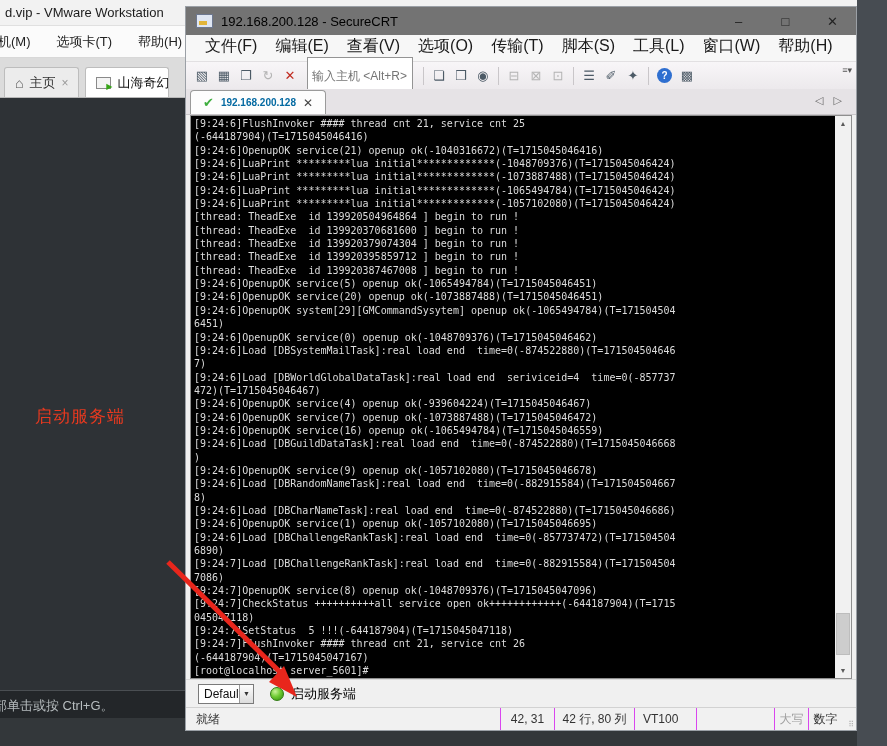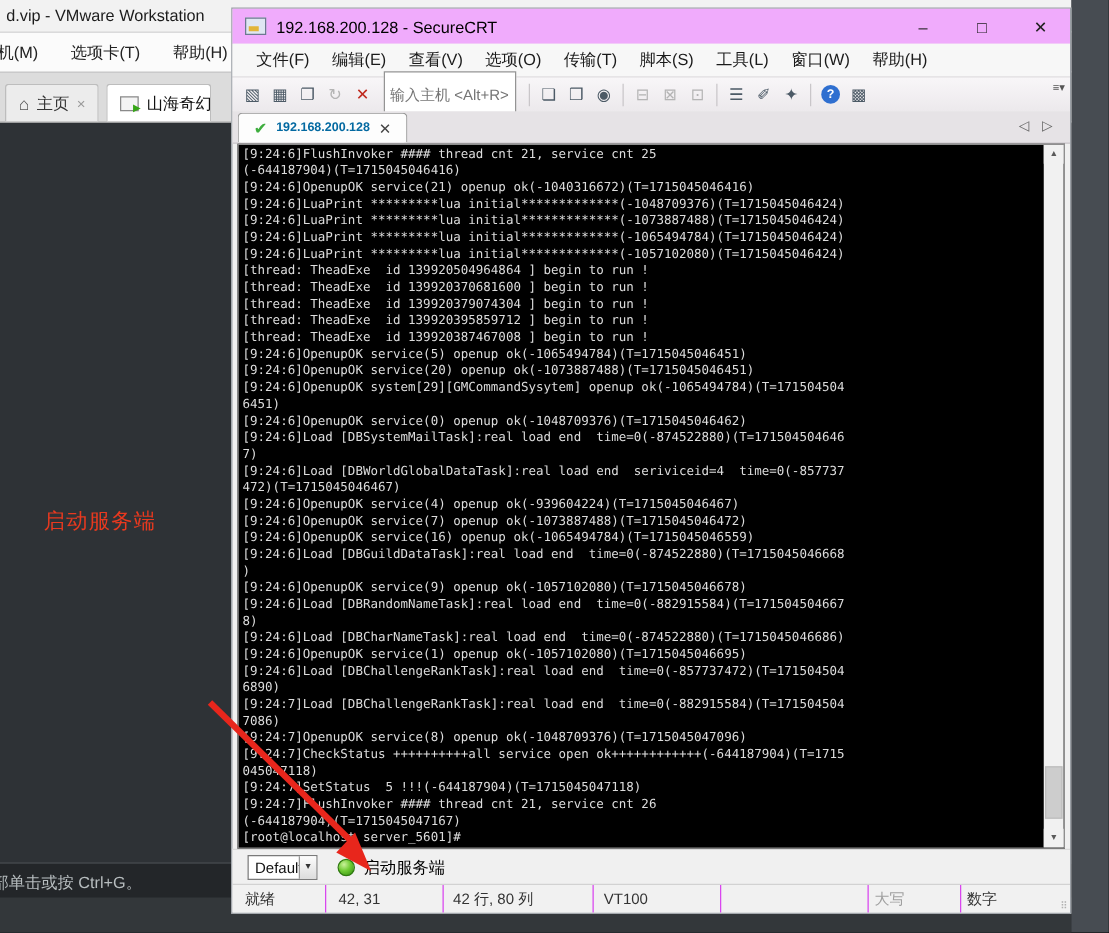--- a/index.html
+++ b/index.html
@@ -29,28 +29,28 @@
   .vm-screen { position:absolute; left:0; top:99px; bottom:56px; width:100%; background:#2e3236; }
   .vm-annotation { position:absolute; left:35px; top:306px; font-size:17px; letter-spacing:1px; }
   .vm-statusbar { position:absolute; left:0; bottom:0; width:100%; height:56px; background:#33373a;
                   border-top:1px solid #4a4e52; }
   .vm-status-text { position:absolute; left:-6px; top:6px; color:#b7bdbf; font-size:13px; white-space:nowrap; }
   .vm-status-band { position:absolute; left:0; top:0; width:100%; height:27px; background:#232629; }
 
   
   .scrt { position:absolute; left:185px; top:6px; width:672px; height:725px; background:#f0f0f0;
           border:1px solid #9ba0a6; display:flex; flex-direction:column; }
-  .scrt-titlebar { height:28px; background:#f0abfc; display:flex; align-items:center; flex:0 0 auto; }
+  .scrt-titlebar { height:28px; background:#737373; display:flex; align-items:center; flex:0 0 auto; }
   .scrt-appicon { width:17px; height:14px; margin:0 8px 0 10px; border:1px solid #6d7890; background:#dfe6f2; position:relative; }
   .scrt-appicon::after { content:""; position:absolute; left:2px; bottom:2px; width:8px; height:4px; background:#e2b53a; }
   .scrt-title { font-size:13px; color:#000; flex:1 1 auto; }
   .caption-btn { width:47px; height:28px; display:flex; align-items:center; justify-content:center;
                  font-size:13px; color:#222; }
   .scrt-menubar { height:26px; background:#f7f7f7; display:flex; align-items:flex-end; padding-left:10px;
-                  font-size:13px; color:#1a1a1a; flex:0 0 auto; }
+                  font-size:16px; color:#1a1a1a; flex:0 0 auto; }
   .scrt-menubar .menu-item { padding:4px 9px; }
   .scrt-toolbar { height:28px; background:linear-gradient(#f8f6f8,#ece9ec); display:flex; align-items:center;
                   padding-left:5px; flex:0 0 auto; border-top:1px solid #e2e0e2; position:relative; }
   .tb-ic { width:22px; height:20px; display:flex; align-items:center; justify-content:center;
            font-size:13px; color:#4c5a66; }
   .tb-ic.dis { color:#b4b4b4; }
   .tb-ic.red { color:#c02b20; }
   .tb-sep { width:1px; height:18px; background:#c9c6c9; margin:0 4px; }
   .host-input { width:106px; height:19px; border:1px solid #949494; background:#fff; font-size:12px;
                 color:#8a8a8a; padding:18px 4px; margin:0 6px; font-family:"Liberation Sans",sans-serif; }
@@ -83,21 +83,21 @@
   .combo-arrow { position:absolute; right:0; top:0; width:14px; height:100%; background:linear-gradient(#fdfdfd,#dcdcdc);
                  border-left:1px solid #9a9a9a; display:flex; align-items:center; justify-content:center;
                  font-size:7px; color:#333; }
   .launch-btn { display:flex; align-items:center; gap:7px; margin-left:16px; }
   .orb { width:14px; height:14px; border-radius:50%;
          background:radial-gradient(circle at 35% 30%, #c9f29a 0%, #6fcb33 45%, #2f8a0d 100%);
          border:1px solid #2f7a10; }
   .launch-label { font-size:13px; color:#000; }
 
   .scrt-statusbar { height:23px; background:#f1f1f1; border-top:1px solid #d2d2d2; display:flex;
-                    align-items:stretch; font-size:12px; color:#333; flex:0 0 auto;gap:40px; }
+                    align-items:stretch; font-size:12px; color:#333; flex:0 0 auto; }
   .sb-cell { display:flex; align-items:center; justify-content:center; white-space:nowrap; }
   .sb-sep { border-left:1px solid #d946ef; }
   .sb-ready { flex:1 1 auto; justify-content:flex-start; padding-left:10px; }
   .sb-cipher { width:150px; }
   .sb-cursor { width:54px; }
   .sb-size { width:80px; }
   .sb-vt { width:62px; justify-content:flex-start; padding-left:8px; }
   .sb-empty { width:78px; }
   .sb-caps { width:34px; color:#a0a0a0; }
   .sb-num { width:34px; }

